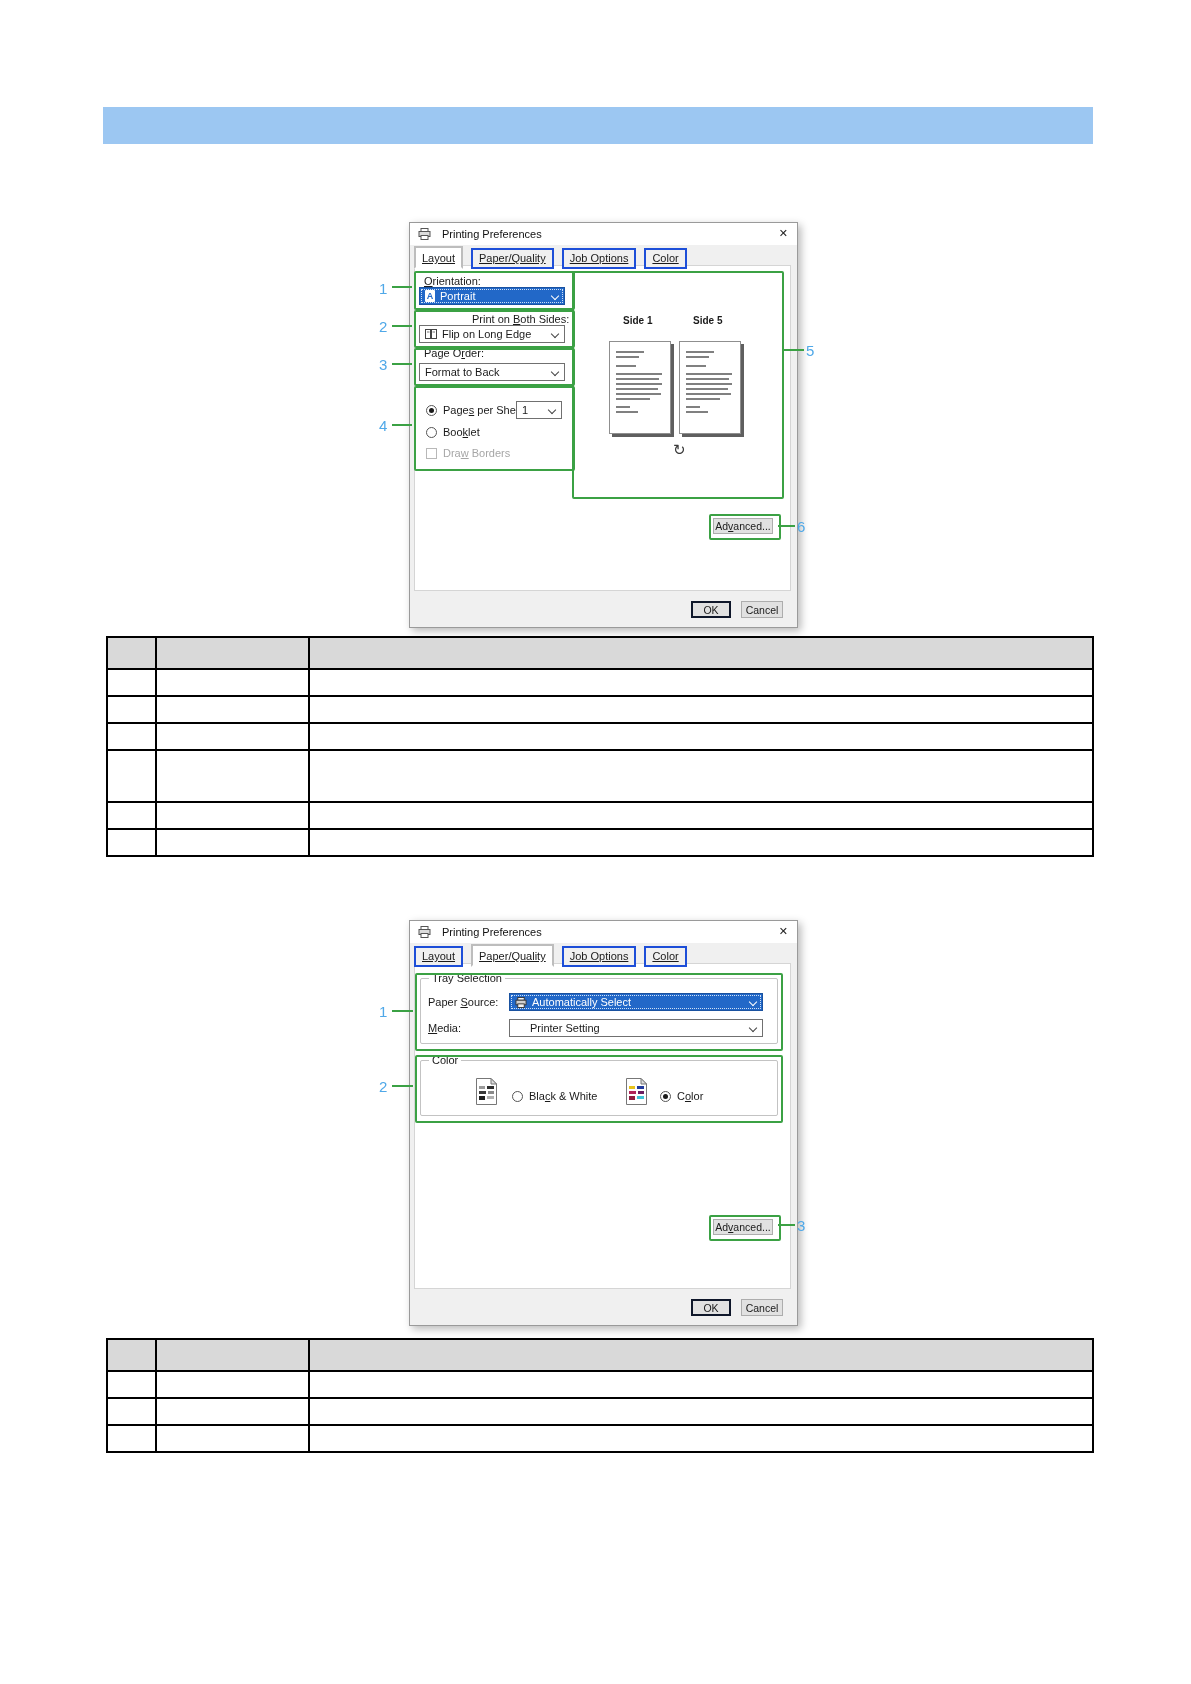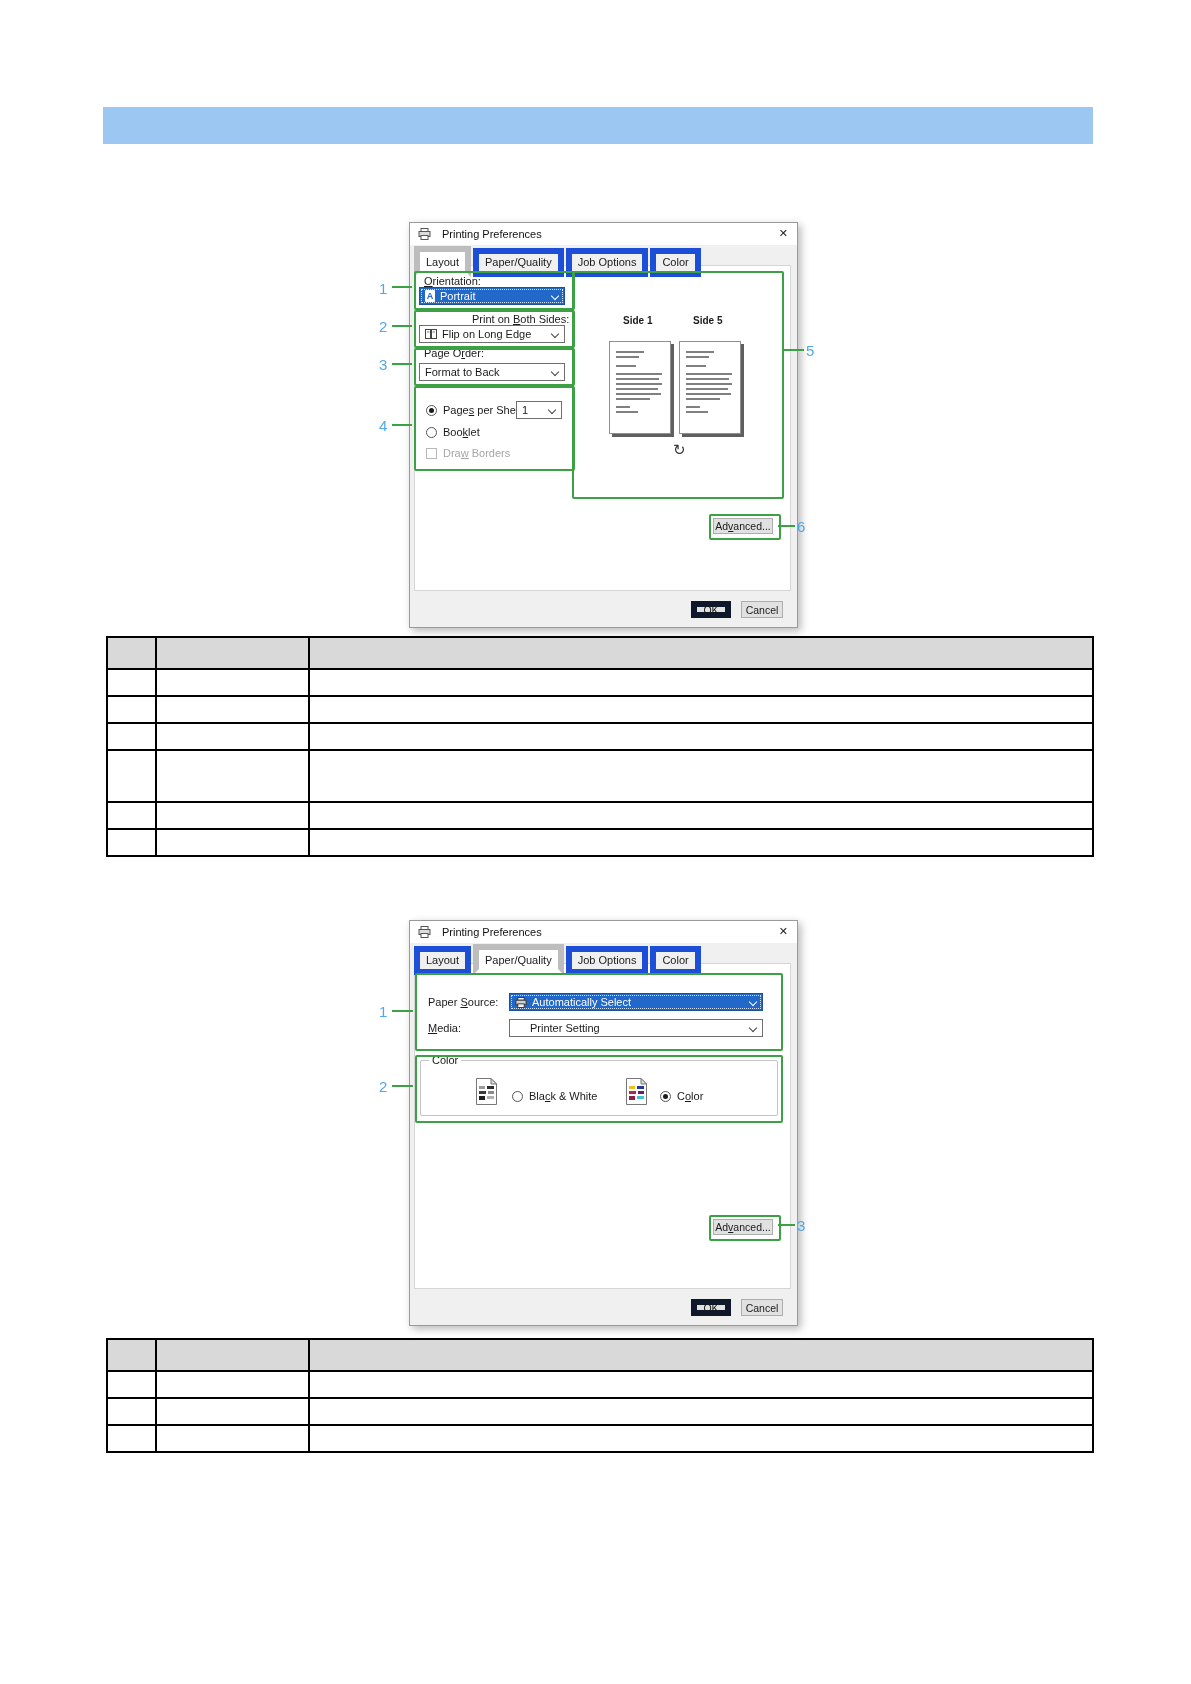--- a/index.html
+++ b/index.html
@@ -17,22 +17,22 @@
     position:absolute; width:387px; height:404px; background:#f0f0f0;
     border:1px solid #9a9a9a; box-shadow:3px 3px 8px rgba(0,0,0,.28);
     font-size:11px;
   }
   .titlebar { position:absolute; left:0; top:0; right:0; height:22px; background:#fff;
               display:flex; align-items:center; padding:0 8px; box-sizing:border-box; }
   .title-text { margin-left:6px; font-size:11px; color:#111; }
   .close { position:absolute; right:9px; top:4px; font-size:11px; color:#222; cursor:default; }
 
   .tabs { position:absolute; left:4px; top:23px; display:flex; align-items:flex-end; z-index:3; }
-  .tab { font-size:11px; padding:2px 6px 3px; background:#f0f0f0; border:6px solid #1d4ed8;
-         margin-right:2px; white-space:nowrap; }
+  .tab { font-size:11px; padding:2px 6px 3px; background:#f0f0f0; border:2px solid #1d4ed8;
+         margin-right:8px; white-space:nowrap;text-decoration:underline; }
   .tab.active { background:#fff; border-color:#bdbdbd; border-bottom-color:#fff; padding-top:4px; }
 
   .tabpage { position:absolute; left:4px; top:42px; width:377px; height:326px;
              background:#fff; border:1px solid #d5d5d5; box-sizing:border-box; }
 
   .lbl { position:absolute; font-size:11px; white-space:nowrap; }
   .mn { text-decoration:underline; }
 
   .combo { position:absolute; height:18px; background:#fff; border:1px solid #707070;
            font-size:11px; display:flex; align-items:center; padding:0 16px 0 5px;
@@ -52,21 +52,21 @@
 
   .ctl-row { position:absolute; display:flex; align-items:center; gap:6px; font-size:11px; white-space:nowrap; }
   .radio { width:11px; height:11px; border:1px solid #555; border-radius:50%; background:#fff; box-sizing:border-box; flex:none; }
   .radio.on { position:relative; }
   .radio.on::after { content:""; position:absolute; left:2px; top:2px; width:5px; height:5px; background:#1a1a1a; border-radius:50%; }
   .chk { width:11px; height:11px; border:1px solid #b8b8b8; background:#fff; box-sizing:border-box; flex:none; }
   .dis { color:#a6a6a6; }
 
   .btn { position:absolute; background:#e1e1e1; border:1px solid #adadad; font-size:10.5px;
          display:flex; align-items:center; justify-content:center; box-sizing:border-box; cursor:default; }
-  .btn.focus { border:6px solid #0f172a; }
+  .btn.focus { border:2px solid #0f172a; }
 
   
   .pv-label { position:absolute; font-size:10px; font-weight:bold; white-space:nowrap; }
   .pv-page { position:absolute; width:62px; height:93px; background:#fff; border:1px solid #8f8f8f;
              box-shadow:3px 3px 0 #5f5f5f; padding:9px 6px; box-sizing:border-box; }
   .pv-line { height:2px; background:#808080; margin-bottom:3px; }
   .rotate { position:absolute; font-size:15px; color:#3a3a3a; }
 
   
   .cbox  { position:absolute; border:2px solid #3BA144; border-radius:2px; pointer-events:none; z-index:5; }
@@ -261,20 +261,23 @@
     <span class="close">✕</span>
   </div>
   <div class="tabs">
     <div class="tab">Layout</div>
     <div class="tab active">Paper/Quality</div>
     <div class="tab">Job Options</div>
     <div class="tab">Color</div>
   </div>
   <div class="tabpage"></div>
 
+  <div class="group" style="left:10px; top:57px; width:356px; height:64px;">
+    <span class="legend">Tray Selection</span>
+  </div>
   <div class="lbl" style="left:18px; top:75px;"><span>Paper </span><span class="mn">S</span><span>ource:</span></div>
   <div class="combo sel" style="left:99px; top:72px; width:254px;">
     <svg class="cic" width="12" height="11" viewBox="0 0 13 12">
       <rect x="3" y="0.5" width="7" height="3" fill="#f4f4f4" stroke="#333"></rect>
       <rect x="1" y="3.5" width="11" height="5" fill="#cfcfcf" stroke="#333"></rect>
       <rect x="3" y="7.5" width="7" height="4" fill="#f4f4f4" stroke="#333"></rect>
     </svg>
     <span>Automatically Select</span>
     <span class="chev"></span>
   </div>

